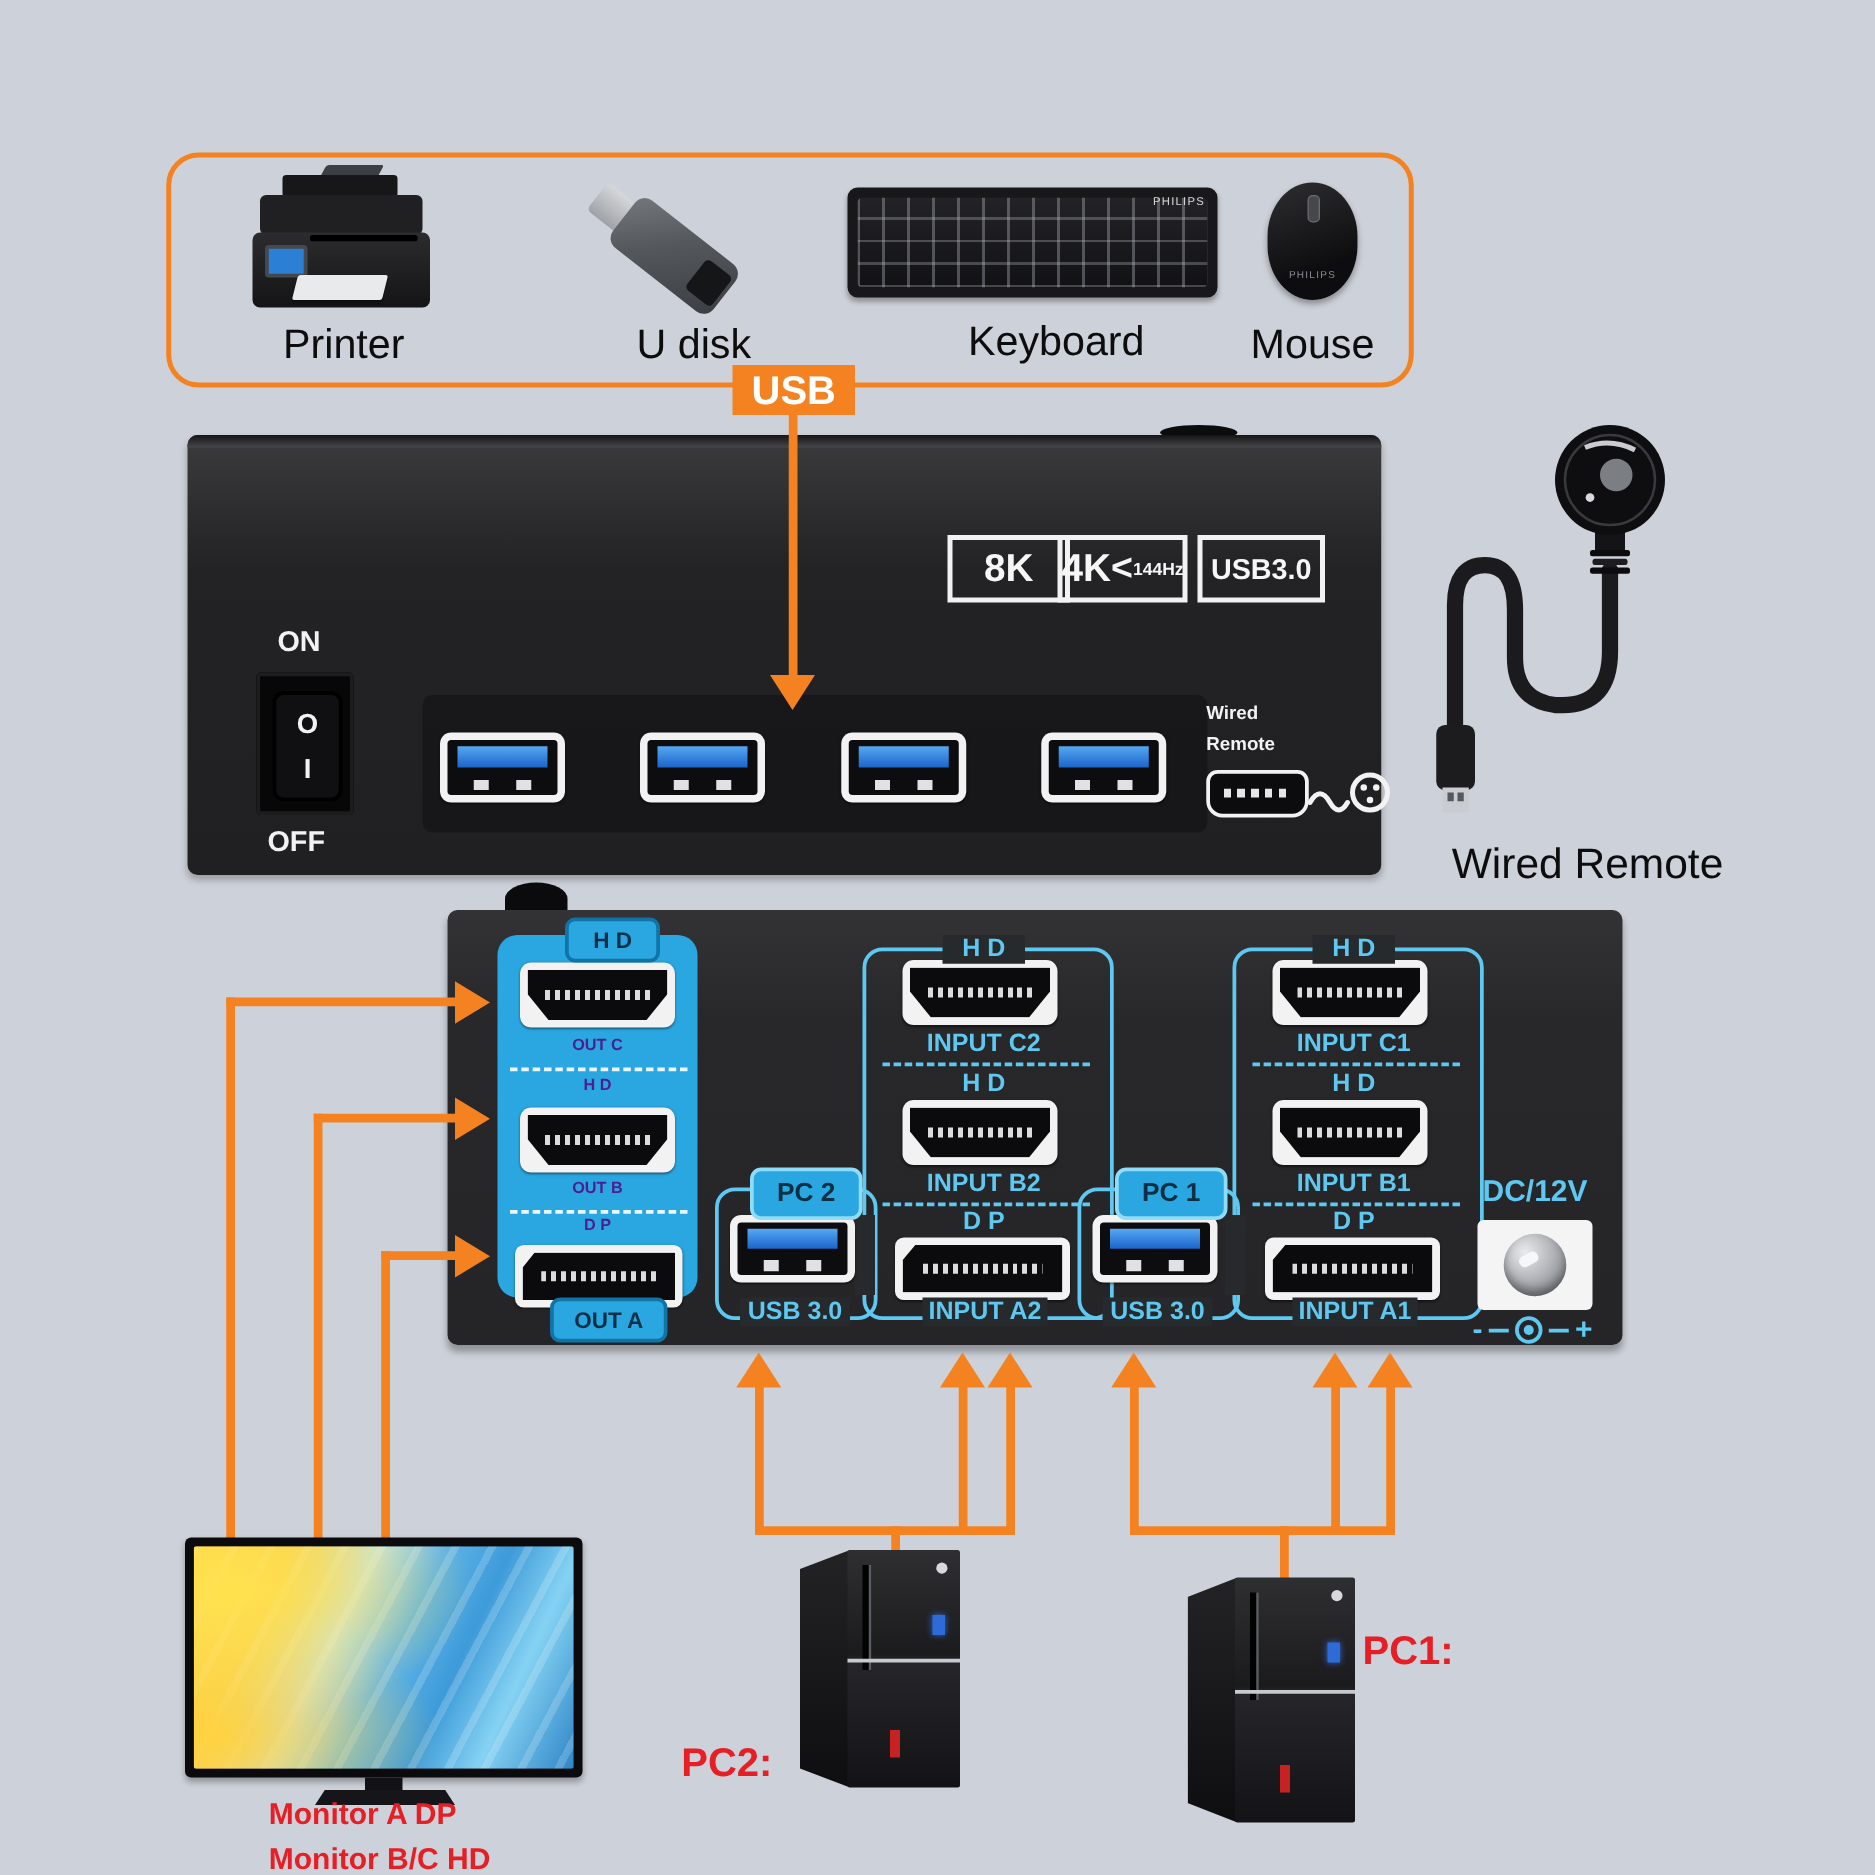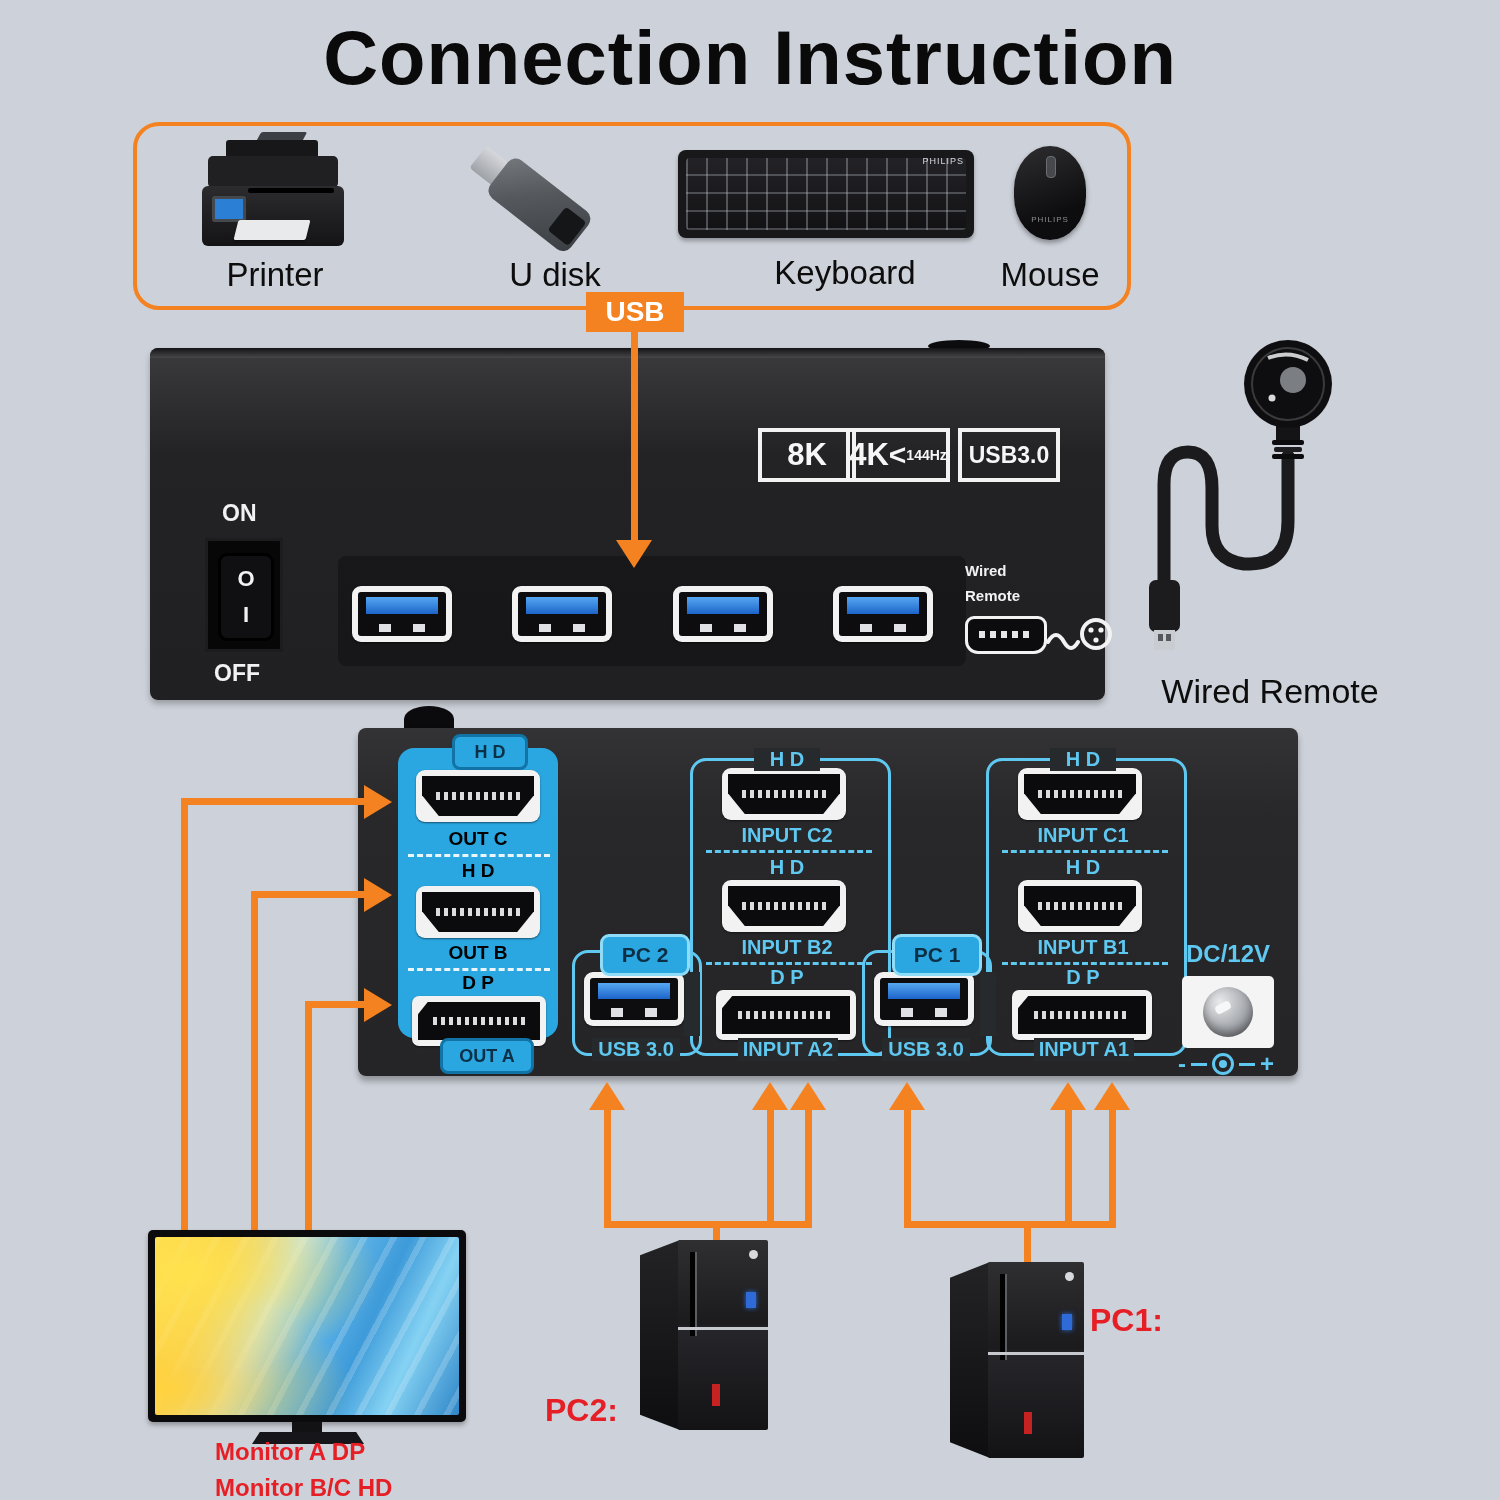--- a/index.html
+++ b/index.html
@@ -9,21 +9,21 @@
   .t{font-family:"Liberation Sans",sans-serif;color:#111}
 
   
   .title{left:0;top:14px;width:1500px;text-align:center;font-size:76px;font-weight:700;
          color:#0a0a0a;letter-spacing:1px}
 
   
   .peri-box{left:133px;top:122px;width:990px;height:180px;border:4px solid #f58220;border-radius:26px;background:transparent}
   .peri-label{font-size:33px;color:#0d0d0d;text-align:center}
   .usb-tag{left:586px;top:292px;width:98px;height:40px;background:#f58220;border-radius:0;
-           color:#fff;font-weight:700;font-size:28px;display:flex;align-items:center;justify-content:center;z-index:5}
+           color:#fff;font-weight:700;font-size:32px;display:flex;align-items:center;justify-content:center;z-index:5}
 
   
   .pr-adf{left:28px;top:0;width:92px;height:18px;background:#17171a;border-radius:3px}
   .pr-paperup{left:60px;top:-8px;width:46px;height:12px;background:#3c3f44;transform:skewX(-28deg);border-radius:2px}
   .pr-top{left:10px;top:16px;width:130px;height:32px;background:#202023;border-radius:5px}
   .pr-body{left:4px;top:46px;width:142px;height:60px;background:linear-gradient(#2c2c2f,#141416);border-radius:6px}
   .pr-screen{left:14px;top:56px;width:28px;height:20px;background:#2b7fd4;border:3px solid #45484d;border-radius:3px}
   .pr-sheet{left:38px;top:80px;width:72px;height:20px;background:#e9eaec;border-radius:2px;transform:skewX(-14deg);
             box-shadow:0 2px 2px rgba(0,0,0,.35)}
   .pr-slot{left:50px;top:48px;width:86px;height:5px;background:#000;border-radius:2px}
@@ -77,21 +77,21 @@
   .musb{border:3px solid #f2f2f2;border-radius:9px 9px 13px 13px;background:#0c0c0e}
   .musb i{position:absolute;left:14%;right:14%;top:38%;height:7px;background:repeating-linear-gradient(90deg,#e6e6e6 0 6px,transparent 6px 11px)}
 
   
   .dev-back{left:358px;top:728px;width:940px;height:348px;border-radius:8px;
             background:linear-gradient(#333336,#28282b 25%,#252528);box-shadow:0 5px 6px rgba(0,0,0,.3)}
   .back-knob{left:404px;top:706px;width:50px;height:26px;background:#0b0b0d;border-radius:50% 50% 0 0}
   .blue-zone{left:398px;top:748px;width:160px;height:290px;background:#2aa7e1;border-radius:16px}
   .bluetag{background:#2aa7e1;border:3px solid #1173a6;border-radius:8px;color:#0b3047;font-weight:700;font-size:18px;
            display:flex;align-items:center;justify-content:center;z-index:4}
-  .wlab{color:#000000;font-size:19px;font-weight:700;text-align:center}
+  .wlab{color:#4c1d95;font-size:13px;font-weight:700;text-align:center}
   .clab{font-size:20px;font-weight:700;text-align:center;color:#5fc8f0}
   .dash-w{border-top:3px dashed rgba(255,255,255,.9)}
   .dash-c{border-top:3px dashed #5fc8f0}
   .brk{border:3px solid #5fc8f0;border-radius:16px}
   .patch{background:#272a2c}
   .onpanel{background:#272a2c;z-index:3}
   .pctag{background:#2aa7e1;border:3px solid #8edcf8;border-radius:9px;color:#0c2f45;font-weight:700;font-size:21px;
          display:flex;align-items:center;justify-content:center;z-index:4}
   .hdmi{background:#f2f2f2;border-radius:9px;box-shadow:0 1px 2px rgba(0,0,0,.5)}
   .hdmi .in{position:absolute;inset:6px;background:#0b0b0d;clip-path:polygon(0 0,100% 0,100% 48%,85% 100%,15% 100%,0 48%)}
@@ -133,21 +133,20 @@
   .tw-led{position:absolute;right:12px;top:52px;width:10px;height:16px;background:#2f6bd8;box-shadow:0 0 5px #2f6bd8}
   .tw-div{position:absolute;left:0;right:0;top:46%;height:3px;background:#c6c9cd}
   .tw-badge{position:absolute;left:38%;bottom:24px;width:8px;height:22px;background:#c62222}
   .capred{color:#e61e25;font-weight:700;font-size:32px}
 </style>
 </head>
 <body>
 
 <div id="stage">
 
-  <div class="abs title t">Connection Instruction</div>
 
   <div class="abs peri-box"></div>
 
   <div class="abs" style="left:198px;top:140px;width:150px;height:110px">
     <div class="abs pr-paperup"></div>
     <div class="abs pr-adf"></div>
     <div class="abs pr-top"></div>
     <div class="abs pr-body"></div>
     <div class="abs pr-slot"></div>
     <div class="abs pr-screen"></div>

